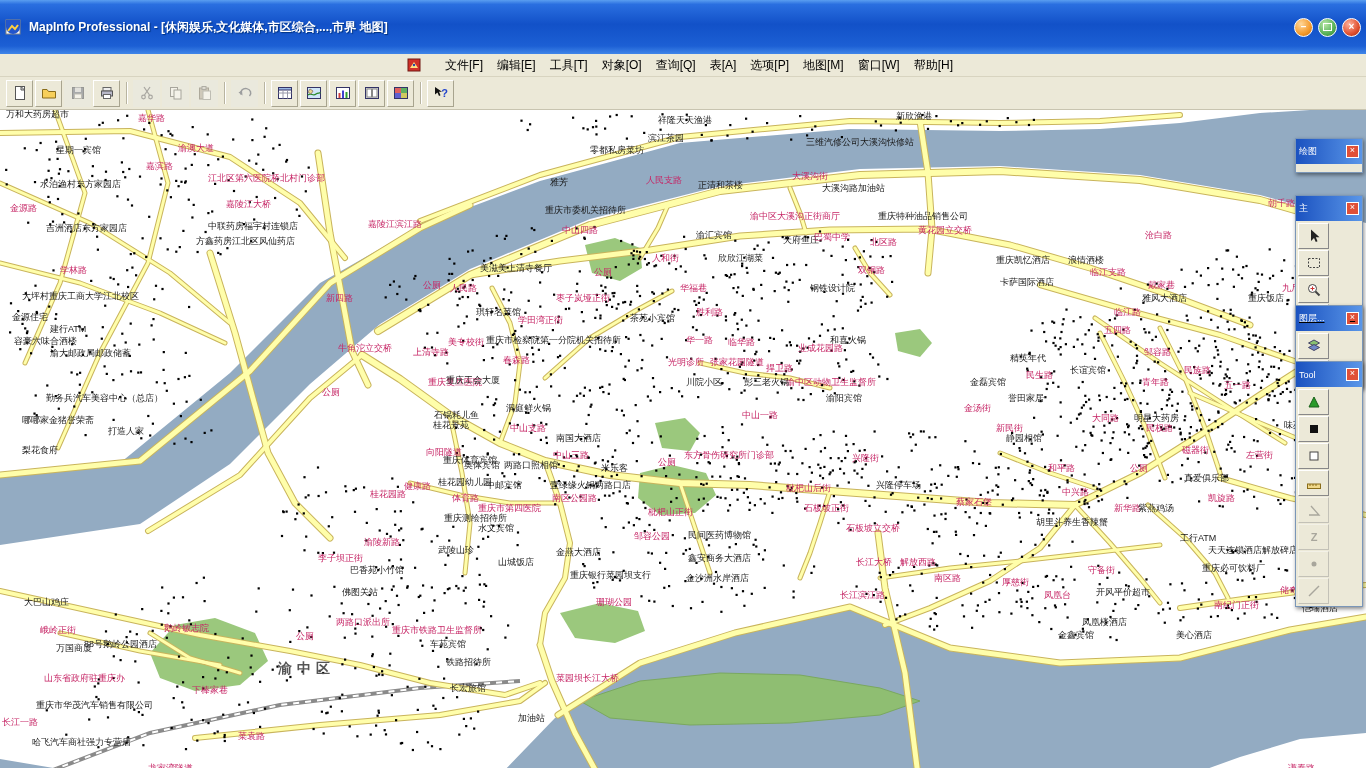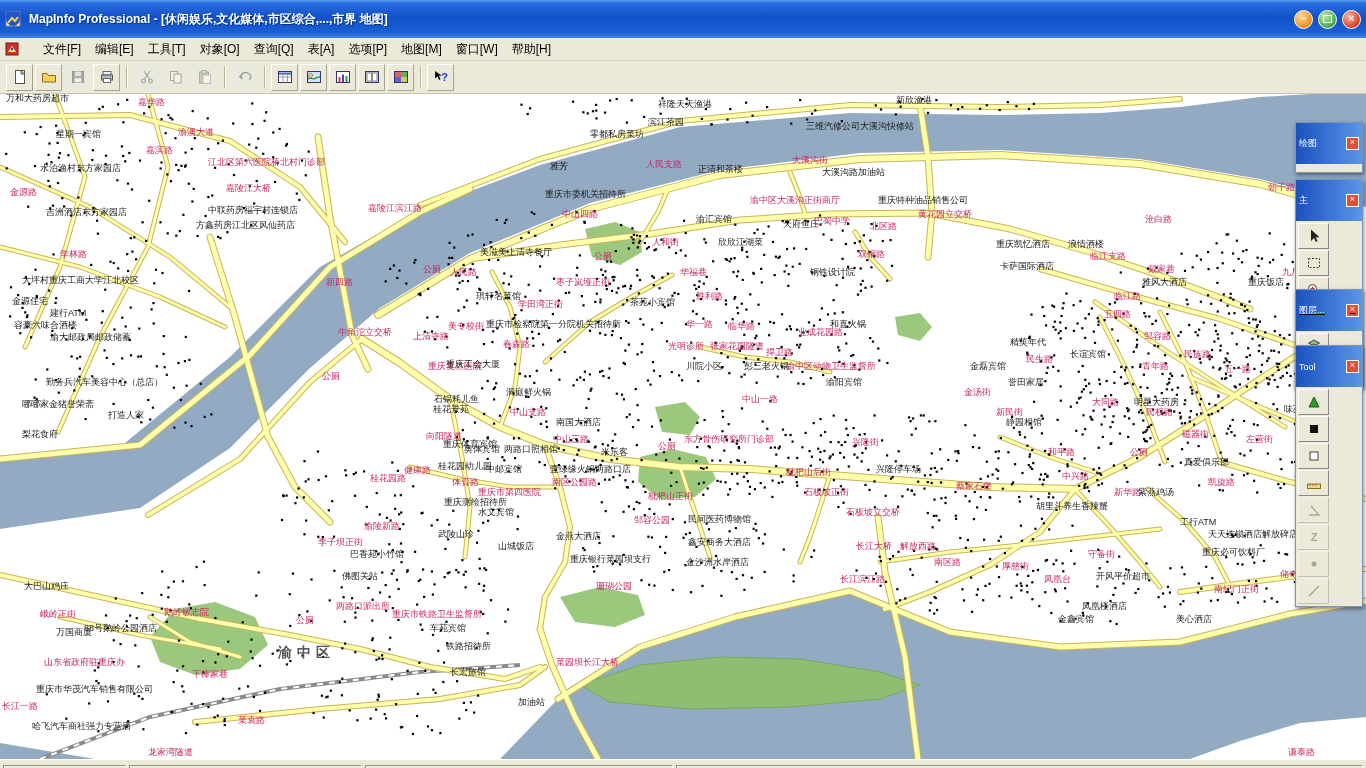--- a/index.html
+++ b/index.html
@@ -1,47 +1,47 @@
 <!DOCTYPE html>
 <html><head>
 <meta charset="utf-8">
 <style>
   html,body{margin:0;padding:0;background:#444;}
   .window{width:1366px;height:768px;position:relative;background:#ece9d8;overflow:hidden;
           font-family:"Liberation Sans","DejaVu Sans",sans-serif;}
   
   .titlebar{height:22px;background:linear-gradient(180deg,#5a9ef0 0%,#2a6fe0 8%,#1251c8 45%,#1c5fd4 85%,#3f85e8 100%);
-            display:flex;align-items:center;padding:8px 5px;gap:5px;}
+            display:flex;align-items:center;padding:16px 5px;gap:5px;}
   .title-text{color:#fff;font-weight:bold;font-size:12px;text-shadow:1px 1px 1px #00317e;
               white-space:nowrap;overflow:hidden;flex:1;}
   .win-btn{width:17px;height:17px;border-radius:50%;border:1px solid #fff;display:flex;
            align-items:center;justify-content:center;color:#fff;font-size:10px;font-weight:bold;line-height:1;}
   .win-btn.min{background:radial-gradient(circle at 35% 30%,#ffd79a,#f49a2c 60%,#c06a10);}
   .win-btn.res{background:radial-gradient(circle at 35% 30%,#b8e8a8,#58b158 60%,#2e7a2e);}
   .win-btn.cls{background:radial-gradient(circle at 35% 30%,#ffb09a,#e05030 60%,#a02810);}
   .res-inner{width:7px;height:6px;border:1px solid #fff;display:block;}
   
   .menubar{height:22px;background:#ece9d8;display:flex;align-items:center;padding:0 4px;gap:13px;
-           border-bottom:1px solid #d8d4c0;font-size:12px;}
+           border-bottom:1px solid #d8d4c0;font-size:12px;justify-content:center;}
   .menu-item{padding:2px 7px;cursor:default;}
   .child-icon{width:16px;height:16px;margin-right:3px;display:flex;align-items:center;justify-content:center;}
   
   .toolbar{height:32px;background:#ece9d8;display:flex;align-items:center;padding:0 6px;gap:2px;
            border-bottom:1px solid #c8c4b0;}
   .tb-btn{width:25px;height:25px;background:#ece9d8;border:1px solid;border-color:#fff #a8a48f #a8a48f #fff;
           display:flex;align-items:center;justify-content:center;}
   .tb-btn.dis{opacity:.45;filter:grayscale(.8);border-color:#ece9d8;}
   .tb-sep{width:1px;height:22px;background:#b8b4a0;margin:0 4px;box-shadow:1px 0 0 #fff;}
   
   .maparea{position:relative;height:665px;background:#fff;overflow:hidden;}
   
   .palette{position:absolute;width:66px;background:#ece9d8;border:1px solid #7a96b8;
            box-shadow:1px 2px 4px rgba(0,0,0,.45);}
   .pal-title{height:15px;background:linear-gradient(90deg,#1b52c0,#5a96e8);color:#fff;font-size:9px;
-             display:flex;align-items:center;padding:13px 3px;gap:3px;}
+             display:flex;align-items:center;padding:5px 3px;gap:3px;}
   .pal-title span{flex:1;white-space:nowrap;overflow:hidden;}
   .pal-close{width:11px;height:11px;background:#e05038;border:1px solid #fff;color:#fff;
              font-size:9px;line-height:9px;text-align:center;}
   .pal-body{display:flex;flex-wrap:wrap;padding:2px;gap:1px;min-height:4px;}
   .pal-btn{width:29px;height:24px;background:#ece9d8;border:1px solid;border-color:#fff #888 #888 #fff;
            display:flex;align-items:center;justify-content:center;}
   .pal-btn.dis{opacity:.4;}
   .pal-drawing{top:28px;right:3px;}
   .pal-main{top:85px;right:3px;}
   .pal-layers{top:195px;right:3px;text-decoration:underline;}

